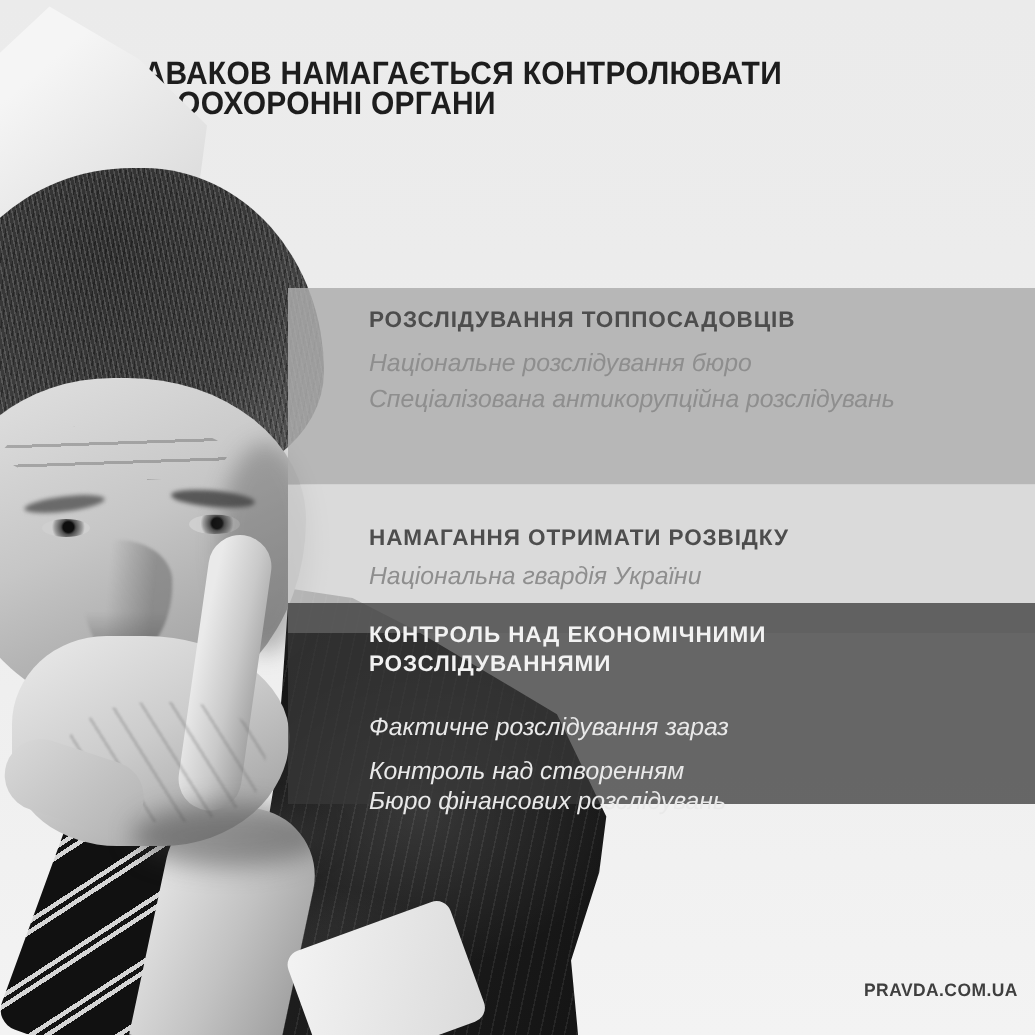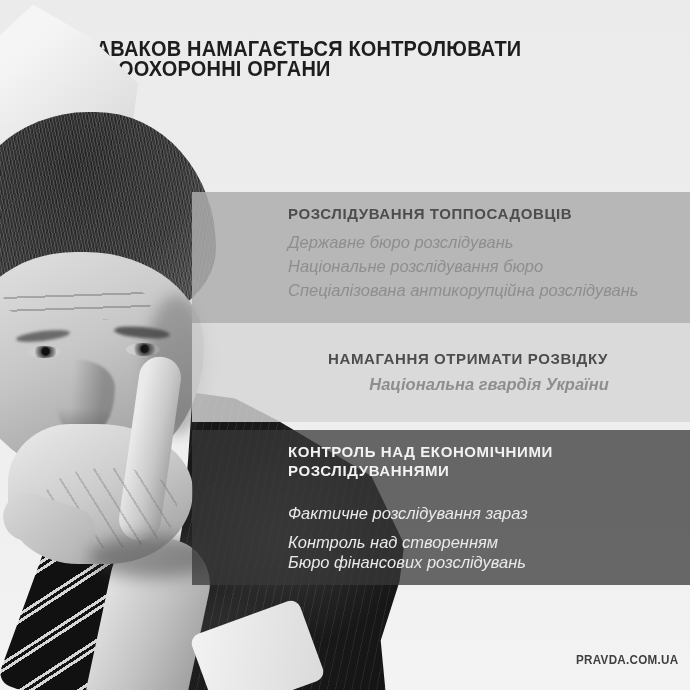--- a/index.html
+++ b/index.html
@@ -77,29 +77,29 @@
   .ph-hand-lines { left:42px; top:468px; width:135px; height:80px; border-radius:45%;
     filter:blur(0.6px);
     background:repeating-linear-gradient(58deg, rgba(110,110,110,0.3) 0 2px, rgba(0,0,0,0) 2px 17px); }
   .ph-thumb { left:2px; top:500px; width:95px; height:48px; border-radius:24px;
     transform:rotate(18deg);
     background:linear-gradient(120deg,#d9d9d9,#b3b3b3); }
   .ph-jaw-shadow { left:88px; top:536px; width:130px; height:42px;
     background:rgba(55,55,55,0.45); border-radius:50%; filter:blur(8px); }
   
   .band { position:absolute; left:192px; width:498px; box-sizing:border-box;
-    padding-left:96px; z-index:2; }
+    padding-left:54px; z-index:2; }
   .band-1 { top:192px; height:131px; padding-top:12px; background:rgba(173,173,173,0.84); }
-  .band-2 { top:323px; height:99px;  padding-top:26px; background:rgba(214,214,214,0.82);text-align:center; }
-  .band-3 { top:430px; height:155px; padding-top:12px; background:rgba(56,56,56,0.75); }
+  .band-2 { top:323px; height:99px;  padding-top:26px; background:rgba(214,214,214,0.82); }
+  .band-3 { top:402px; height:134px; padding-top:12px; background:rgba(56,56,56,0.75); }
   .band-title { margin:0; font-size:15px; font-weight:700; letter-spacing:0.6px;
     line-height:19px; color:#4d4d4d; max-width:360px; }
   .band-3 .band-title { color:#f2f2f2; }
   .items { margin-top:7px; }
-  .band-2 .items { margin-top:4px;font-weight:bold; }
+  .band-2 .items { margin-top:4px; }
   .band-3 .items { margin-top:23px; }
   .band-item { font-style:italic; font-size:16.5px; color:#8e8e8e;
     line-height:24px; white-space:pre-line; }
   .band-3 .band-item { color:#e9e9e9; line-height:20px; }
   .band-3 .band-item + .band-item { margin-top:9px; }
   
   .watermark { position:absolute; left:576px; top:653px; z-index:3;
     font-size:12px; font-weight:700; letter-spacing:0.3px; color:#3f3f3f;
     transform:scaleX(0.97); transform-origin:left top; }
 </style>
@@ -131,21 +131,20 @@
     <div class="ph-hand"></div>
     <div class="ph-finger"></div>
     <div class="ph-hand-lines"></div>
     <div class="ph-thumb"></div>
     <div class="ph-jaw-shadow"></div>
   </div>
 
   <section class="band band-1">
     <h2 class="band-title">РОЗСЛІДУВАННЯ ТОППОСАДОВЦІВ</h2>
     <div class="items">
-      <div class="band-item">Державне бюро розслідувань</div>
       <div class="band-item">Національне розслідування бюро</div>
       <div class="band-item">Спеціалізована антикорупційна розслідувань</div>
     </div>
   </section>
 
   <section class="band band-2">
     <h2 class="band-title">НАМАГАННЯ ОТРИМАТИ РОЗВІДКУ</h2>
     <div class="items">
       <div class="band-item">Національна гвардія України</div>
     </div>

